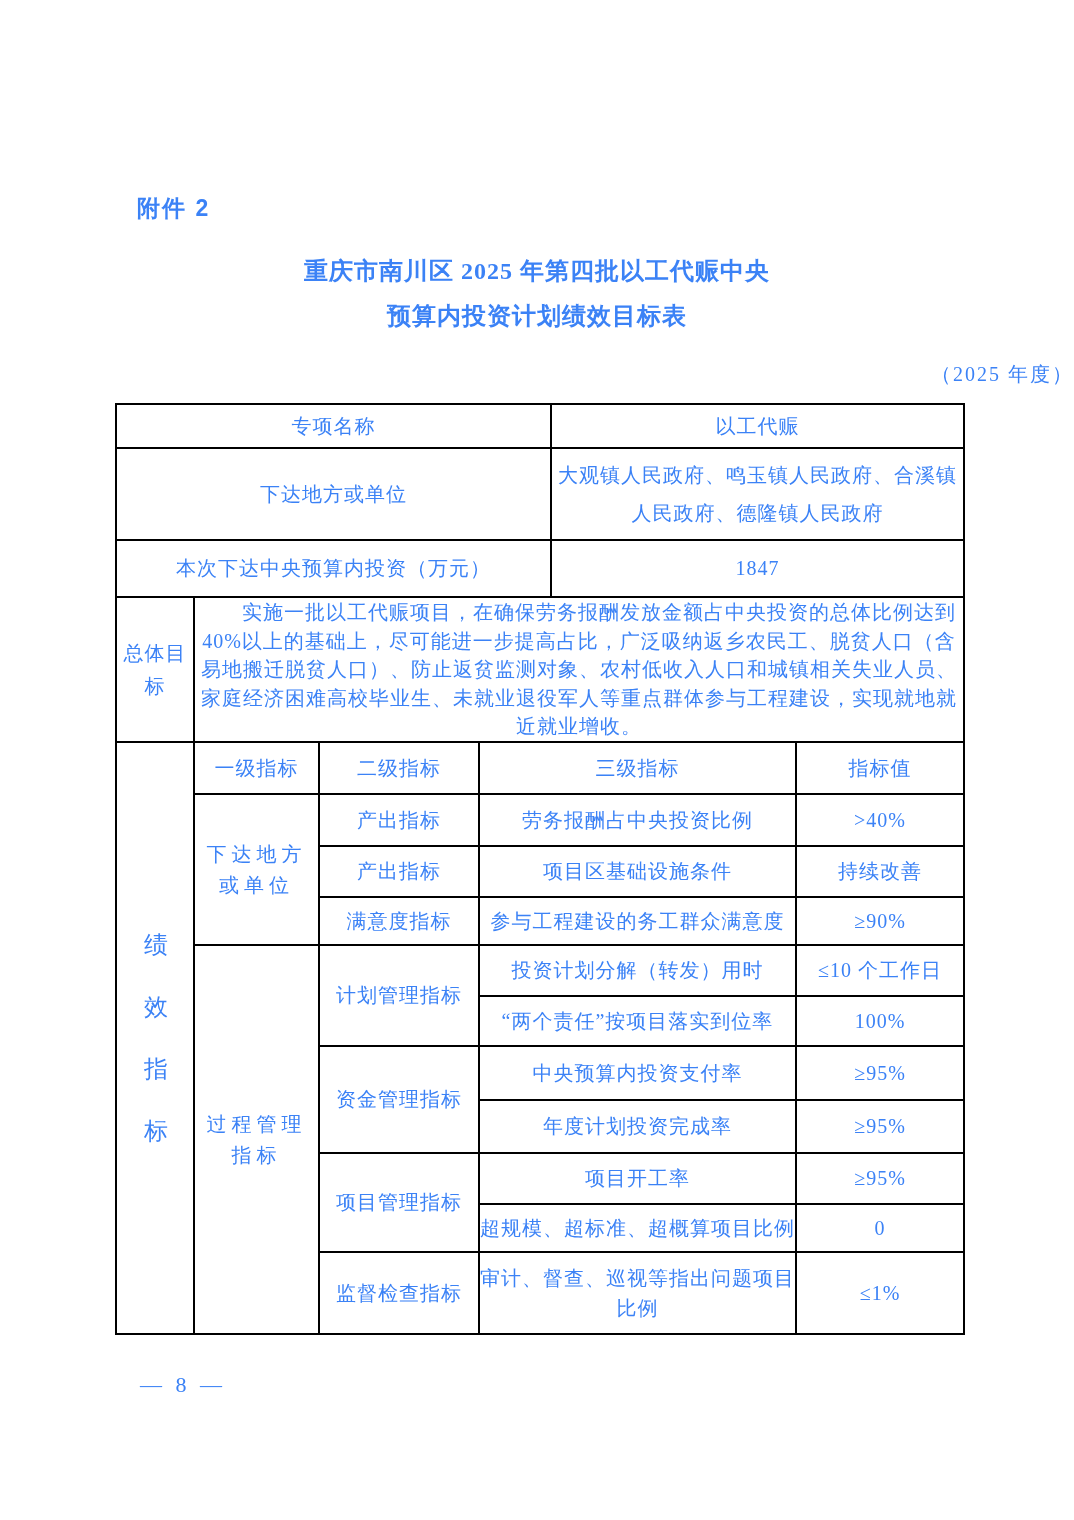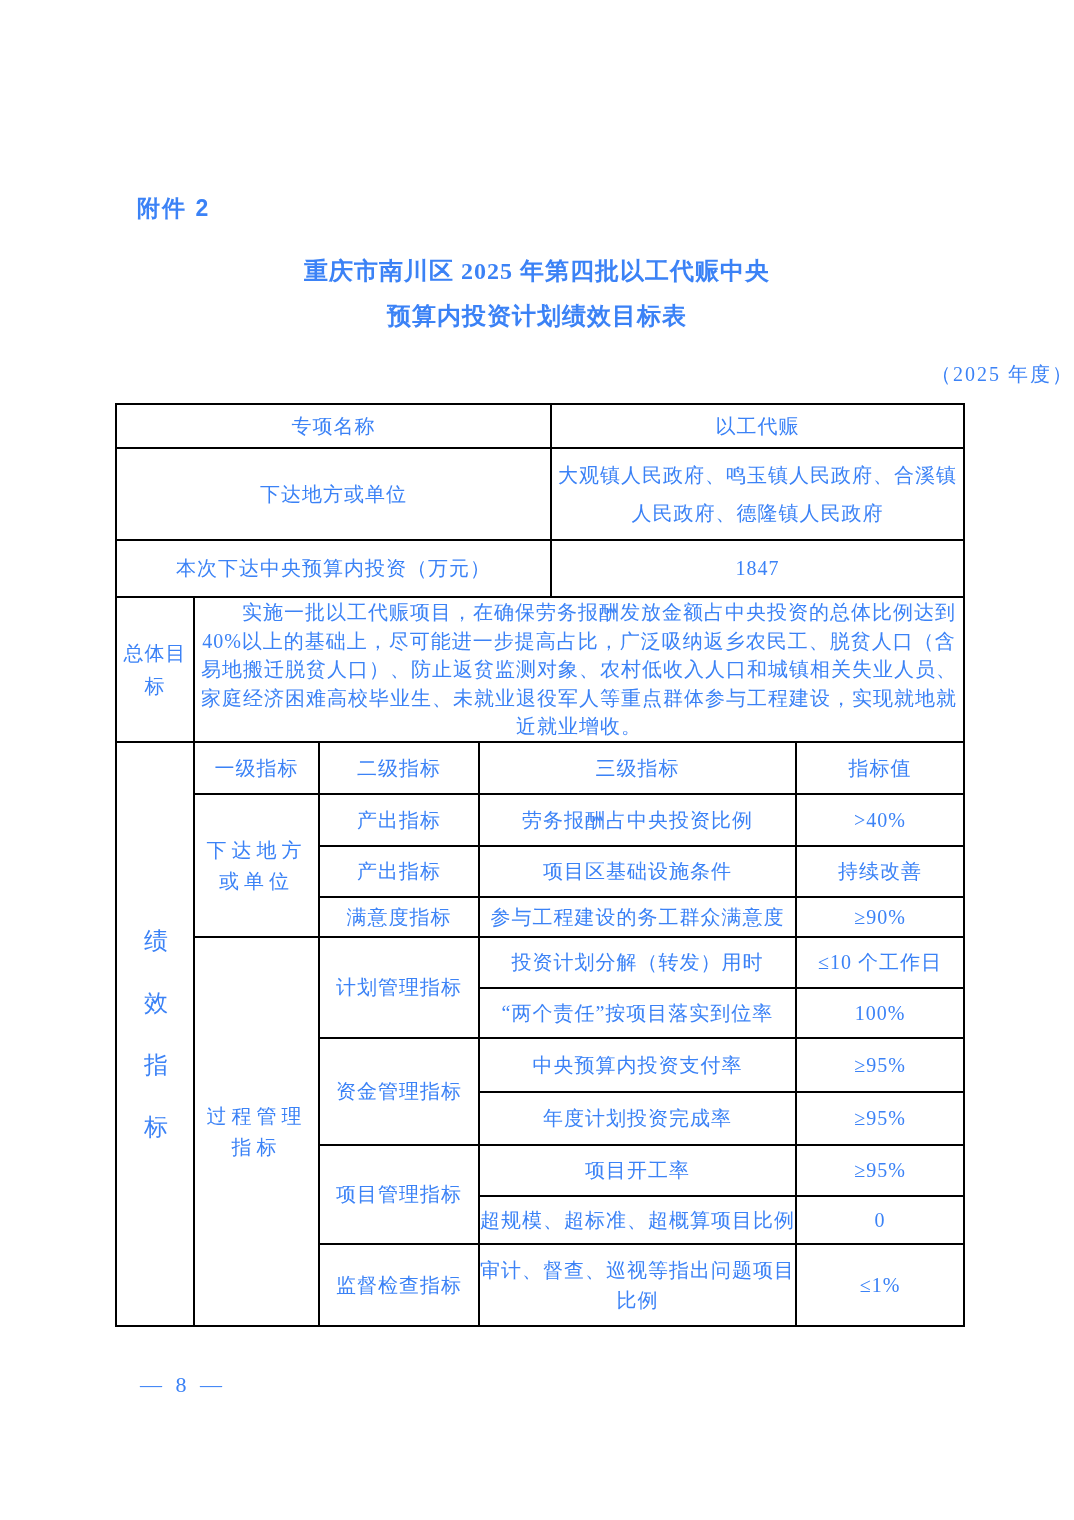--- a/index.html
+++ b/index.html
@@ -145,21 +145,21 @@
         <td rowspan="3"><span class="group-label">下达地方或单位</span></td>
         <td class="sub">产出指标</td>
         <td colspan="2">劳务报酬占中央投资比例</td>
         <td>&gt;40%</td>
       </tr>
       <tr style="height:51px">
         <td class="sub">产出指标</td>
         <td colspan="2">项目区基础设施条件</td>
         <td class="hdr">持续改善</td>
       </tr>
-      <tr style="height:40px">
+      <tr style="height:48px">
         <td class="sub">满意度指标</td>
         <td colspan="2">参与工程建设的务工群众满意度</td>
         <td>≥90%</td>
       </tr>
       <tr style="height:51px">
         <td rowspan="7"><span class="group-label">过程管理指标</span></td>
         <td rowspan="2" class="sub">计划管理指标</td>
         <td colspan="2">投资计划分解（转发）用时</td>
         <td>≤10 个工作日</td>
       </tr>

